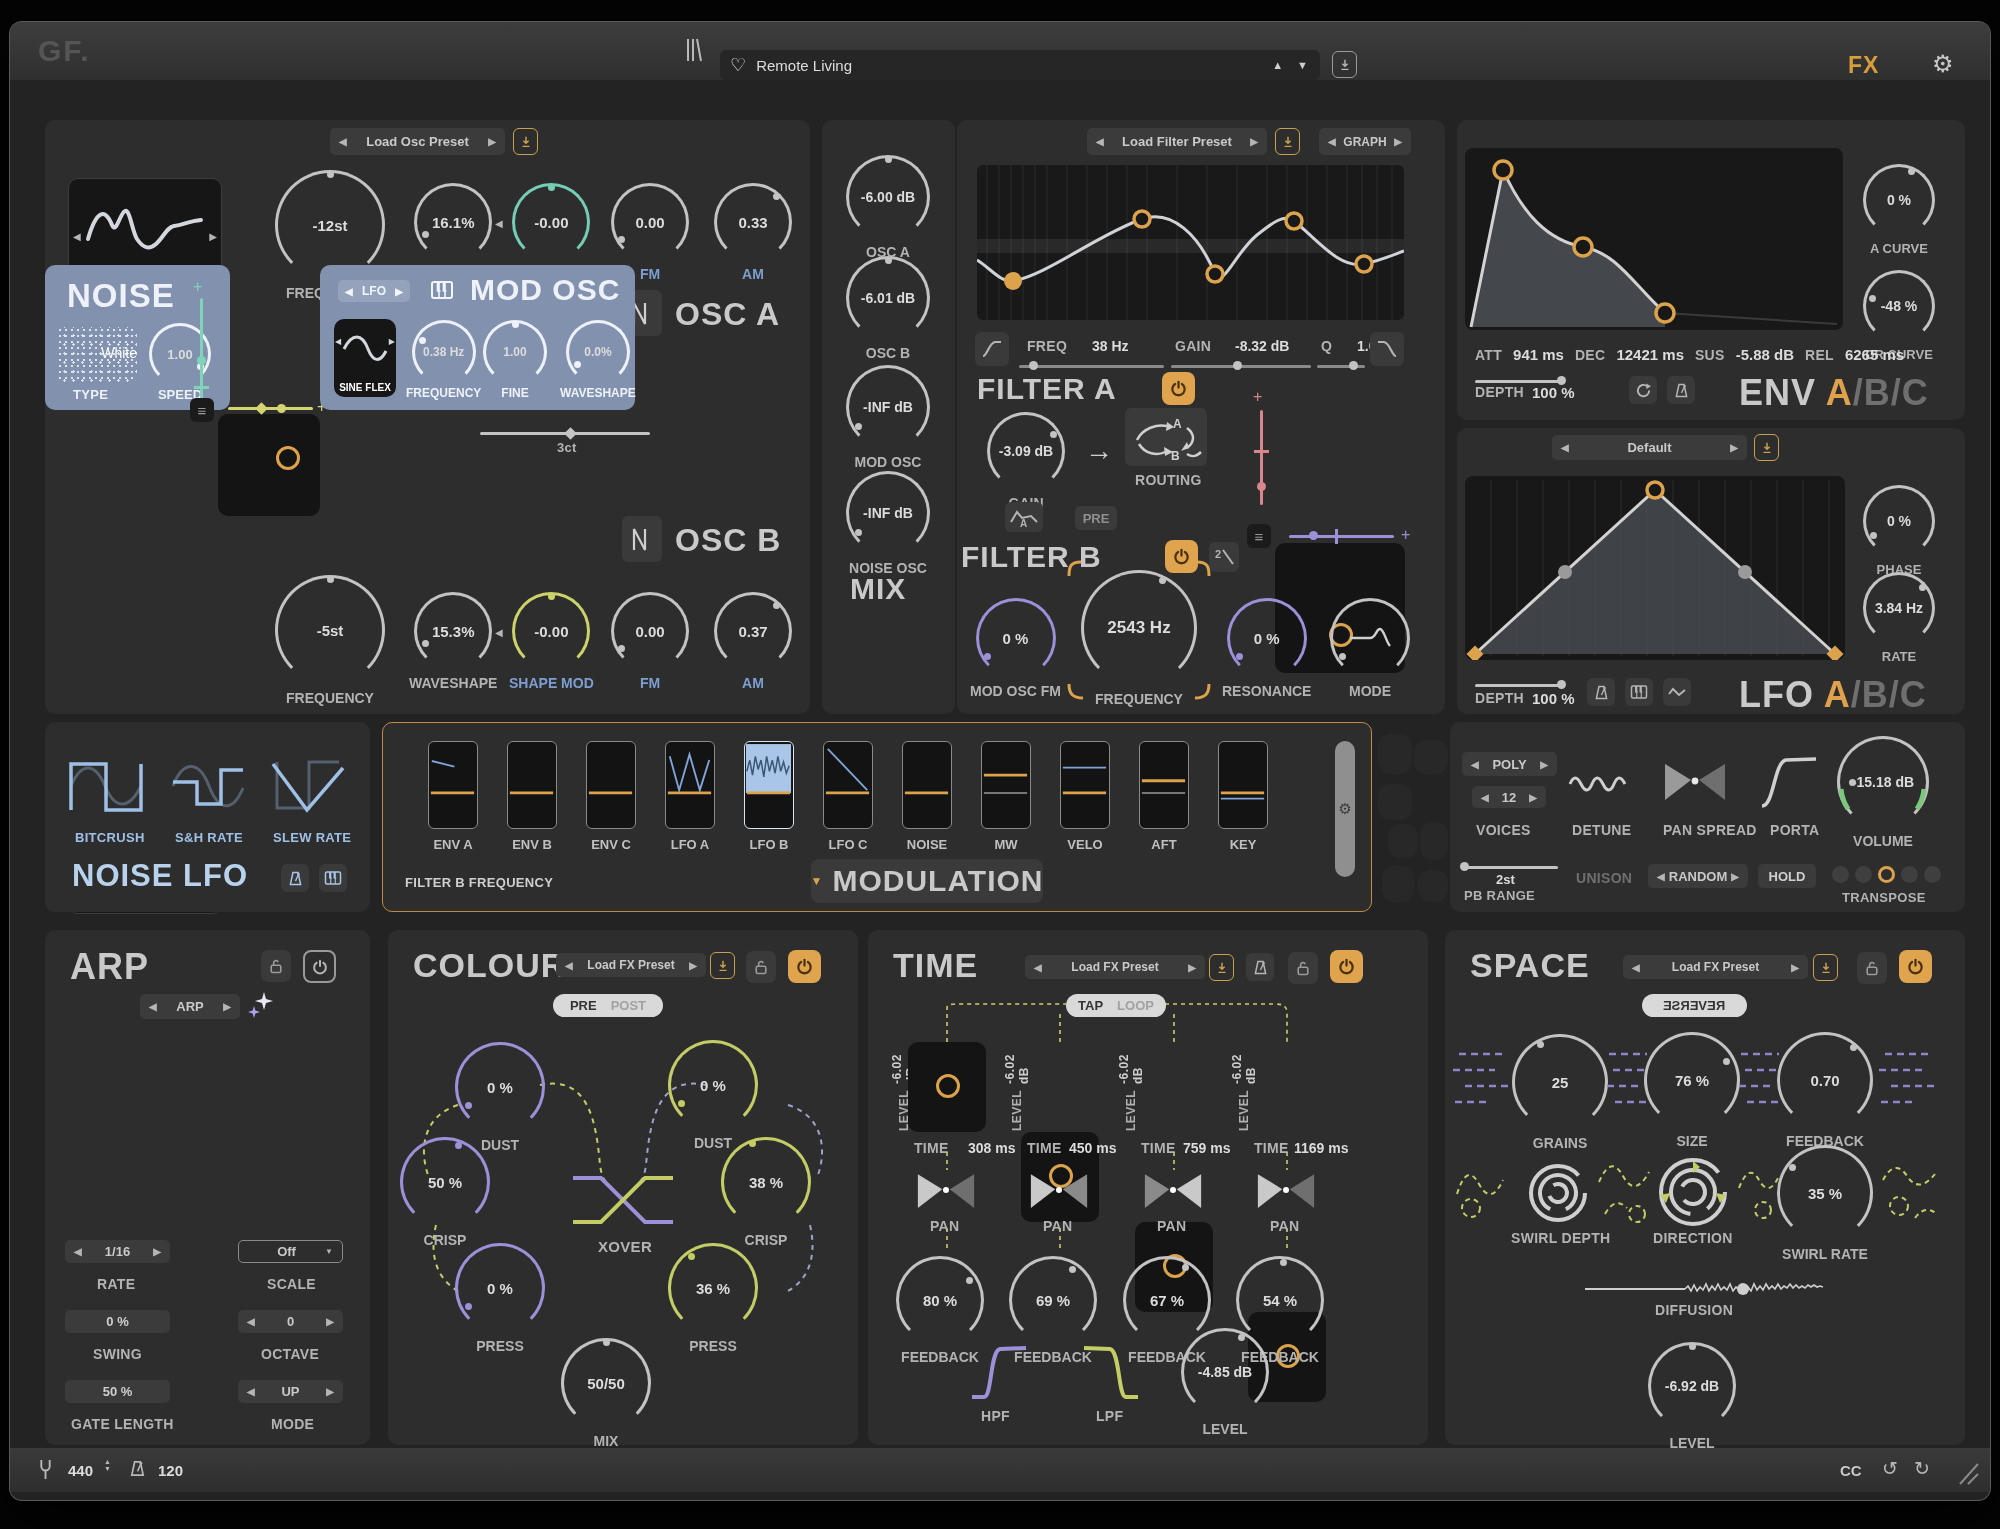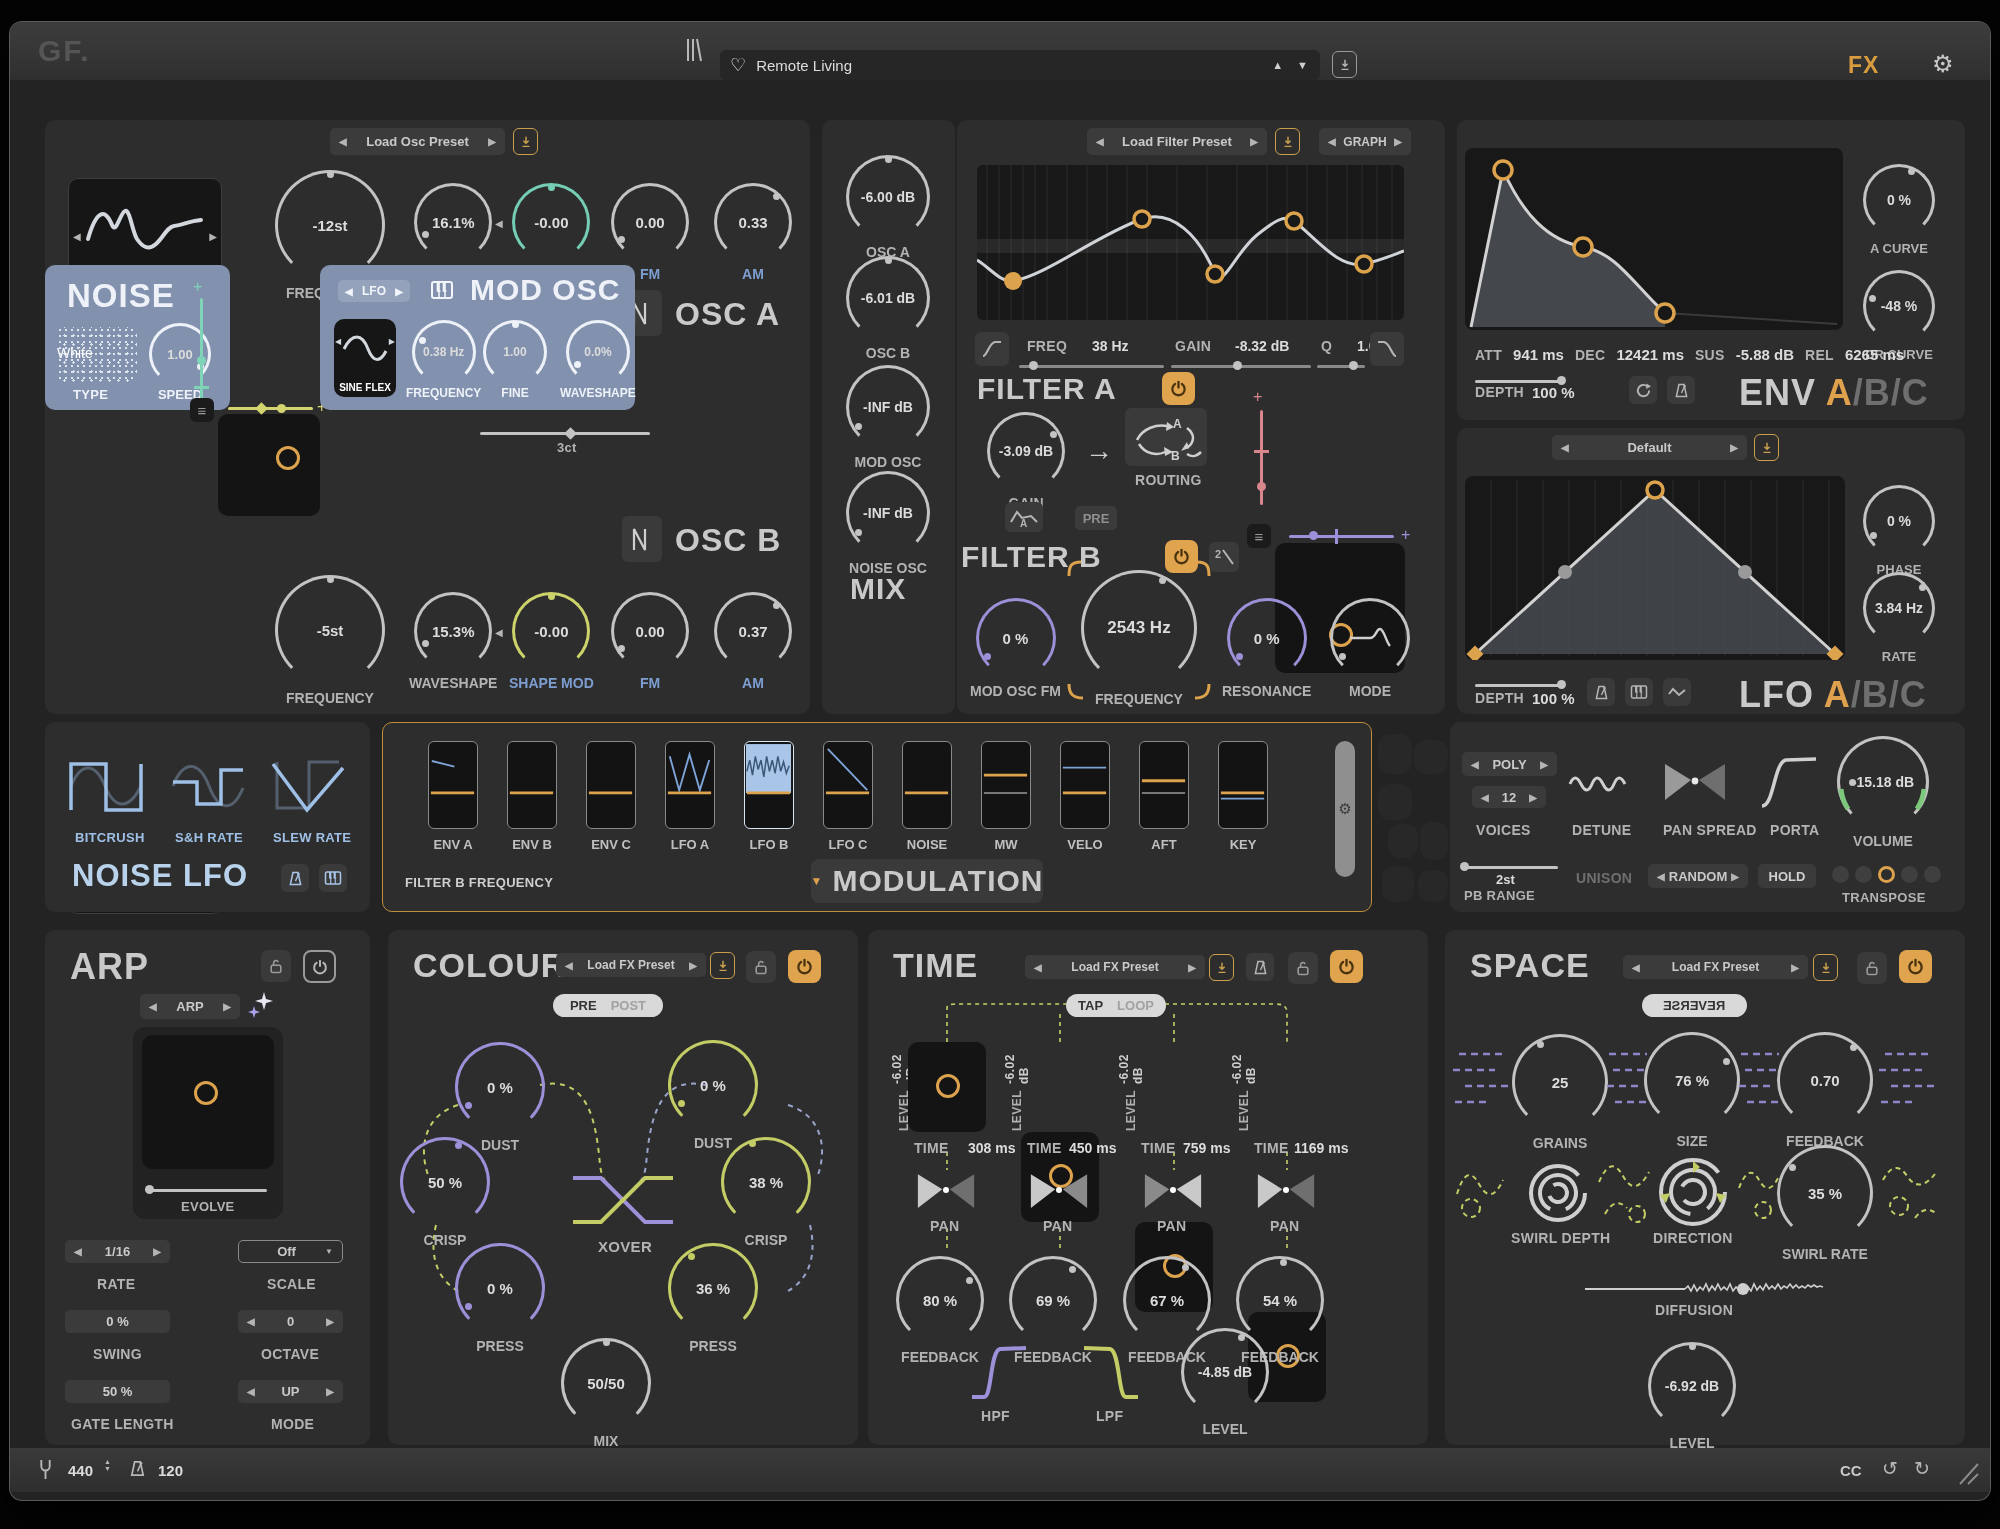--- a/index.html
+++ b/index.html
@@ -154,21 +154,21 @@
     <div class="ibox abs" style="left:577px;top:170px;width:40px;height:46px">
       <svg width="24" height="28" viewBox="0 0 24 28">
             <path d="M4 25 L4 4 L15 25 L15 4" stroke="#cfcfcf" stroke-width="2.2" fill="none"></path>
           </svg>
     </div>
     <span class="abs ttl" style="left:630px;top:176px;font-size:32px">OSC A</span>
 
     <div class="bluepanel" style="left:0;top:145px;width:185px;height:145px">
       <span class="ttl abs" style="left:22px;top:12px;font-size:33px;color:#eef2f8">NOISE</span>
       <div class="speckle abs" style="left:12px;top:62px;width:80px;height:55px">
-        <span class="abs" style="left:0;right:0;top:18px;text-align:left;color:#fff;font-size:14px">White</span>
+        <span class="abs" style="left:0;right:0;top:18px;text-align:right;color:#fff;font-size:14px">White</span>
       </div>
       <span class="abs lbl" style="left:28px;top:122px;color:#eef2f8;font-size:13px">TYPE</span>
       <div class="k" style="left:104px;top:58px">
         <div class="r" style="--c:#eef2f8;width:62px;height:62px">
               <i style="left:80%;top:66%"></i>
               <span class="kv" style="font-size:13px">1.00</span>
             </div>
         <span class="kl" style="color:#eef2f8;font-size:13px;margin-top:2px">SPEED</span>
       </div>
     </div>
@@ -830,28 +830,20 @@
     </div>
     <div class="sel abs" style="left:95px;top:64px;width:100px;height:25px">
       <span class="arr">◀</span>
       <span>ARP</span>
       <span class="arr">▶</span>
     </div>
     <svg class="abs" style="left:203px;top:60px" width="26" height="28" viewBox="0 0 26 28">
       <path d="M16 2 L18 9 L25 11 L18 13 L16 20 L14 13 L7 11 L14 9 Z" fill="#e8e8f4"></path>
       <path d="M6 16 L7.4 20.4 L12 22 L7.4 23.6 L6 28 L4.6 23.6 L0 22 L4.6 20.4 Z" fill="#a9a2e8"></path>
     </svg>
-    <div class="abs" style="left:88px;top:97px;width:150px;height:192px;background:#222;border-radius:12px">
-      <div class="pad abs" style="left:9px;top:8px;width:132px;height:134px">
-        <div class="oring" style="left:52px;top:46px"></div>
-      </div>
-      <div class="hline abs" style="left:14px;top:162px;width:120px;height:2.5px"></div>
-      <div class="sdot abs" style="left:12px;top:158px"></div>
-      <span class="abs lbl" style="left:48px;top:172px;font-size:13px">EVOLVE</span>
-    </div>
     <div class="sel abs" style="left:20px;top:310px;width:105px;height:23px">
       <span class="arr">◀</span>
       <span>1/16</span>
       <span class="arr">▶</span>
     </div>
     <span class="abs lbl" style="left:52px;top:346px">RATE</span>
     <div class="sel abs" style="left:193px;top:310px;width:105px;height:23px;background:#2d2d2d;border:1.5px solid #8a8a8a">
       <span style="flex:1;text-align:center">Off</span>
       <span class="arr" style="font-size:8px">▼</span>
     </div>

